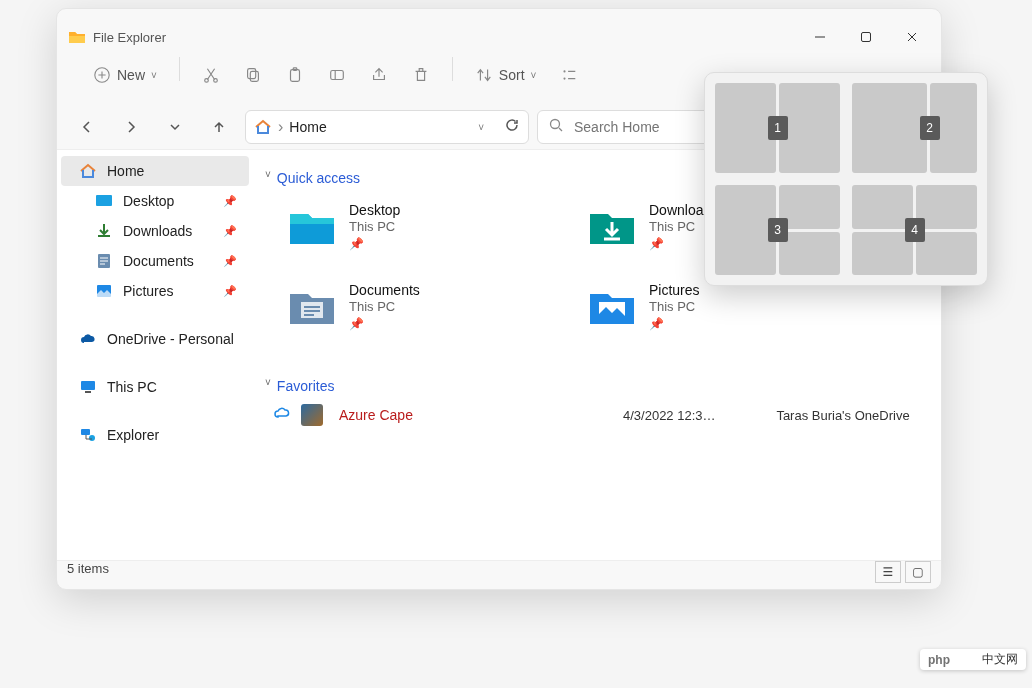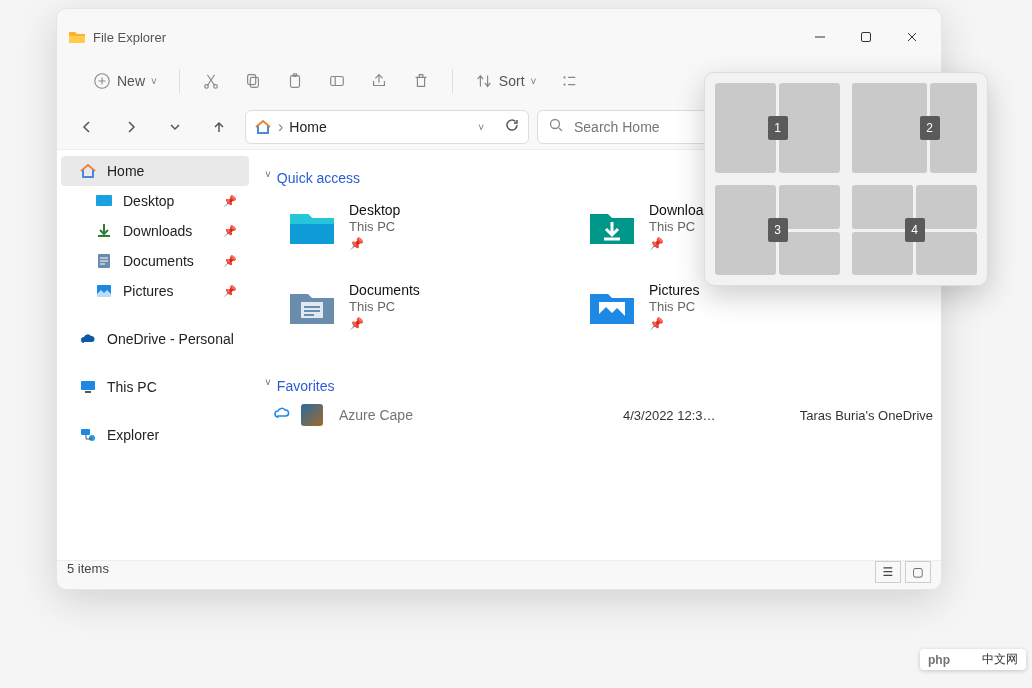--- a/index.html
+++ b/index.html
@@ -8,21 +8,21 @@
     position: absolute; left: 56px; top: 8px; width: 886px; height: 582px;
     background: #f8f8f8; border: 1px solid #e5e5e5; border-radius: 10px;
     box-shadow: 0 10px 40px rgba(0,0,0,0.15);
     display: flex; flex-direction: column;
   }
   .titlebar { height: 40px; display: flex; align-items: center; padding: 0 6px 0 12px; margin-top: 8px; }
   .titlebar .app-icon { width: 16px; height: 16px; margin-right: 8px; }
   .titlebar .title { color: #555; font-size: 13px; flex: 1; }
   .win-controls { display: flex; }
   .win-controls .wc { width: 46px; height: 32px; display: flex; align-items: center; justify-content: center; color: #555; font-size: 12px; border-radius:4px;}
-  .toolbar { height: 48px; display: flex; align-items: center; padding: 0 26px; gap: 4px; }
+  .toolbar { height: 48px; display: flex; align-items: flex-start; padding: 0 26px; gap: 4px; }
   .tb-btn { height: 36px; padding: 0 10px; display: flex; align-items: center; gap: 6px; color: #777; border-radius: 6px; }
   .tb-btn .lbl { font-size: 14px; color: #555; }
   .tb-sep { width: 1px; height: 24px; background: #ddd; margin: 0 8px; }
   .chev { font-size: 10px; color: #777; }
   .icon { width: 18px; height: 18px; display:inline-flex; align-items:center; justify-content:center; }
   .addrrow { height: 44px; display: flex; align-items: center; padding: 0 12px; gap: 8px; }
   .navbtn { width: 36px; height: 32px; display: flex; align-items: center; justify-content: center; color: #555; border-radius:4px;}
   .addrbar { flex: 1; min-width:0; background: #fff; border: 1px solid #ddd; border-radius: 6px; height: 34px; display: flex; align-items: center; padding: 0 8px; gap: 6px; }
   .addrbar .home-ic { width: 18px; height: 18px; }
   .addrbar .crumb { font-size: 14px; color: #222; }
@@ -43,23 +43,23 @@
   .section-hdr .lbl { color: #2b5cd6; font-size: 14px; margin-top: 8px; }
   .grid { display: flex; flex-wrap: wrap; gap: 8px 20px; padding: 8px 4px 16px 26px; }
   .tile { width: 280px; height: 72px; display: flex; align-items: flex-start; gap: 12px; padding: 4px; border-radius: 6px; }
   .tile .ficon { width: 50px; height: 50px; flex-shrink: 0; }
   .tile .meta { display: flex; flex-direction: column; gap: 1px; }
   .tile .name { font-size: 14px; color: #111; }
   .tile .loc { font-size: 13px; color: #666; }
   .tile .pin { font-size: 12px; color: #888; margin-top: 2px; }
   .favrow { display: flex; align-items: center; padding: 6px 8px 6px 16px; gap: 10px; }
   .favrow .thumb { width: 22px; height: 22px; border-radius: 3px; background: linear-gradient(135deg,#2c6aa0,#a06a2c); }
-  .favrow .name { flex: 1; font-size: 14px; color: #737373; padding-left: 6px;}
+  .favrow .name { flex: 1; font-size: 14px; color: #b91c1c; padding-left: 6px;}
   .favrow .date { width: 120px; font-size: 13px; color: #333; }
-  .favrow .loc { width: 180px; font-size: 13px; color: #333; text-align: right; }
+  .favrow .loc { width: 180px; font-size: 13px; color: #333; text-align: center; }
   .status { height: 28px; display: flex; align-items: flex-start; padding: 0 10px; font-size: 13px; color: #444; }
   .status .sp { flex: 1; }
   .status .vb { width: 26px; height: 22px; border: 1px solid #ccc; margin-left: 4px; display:flex; align-items:center; justify-content:center; font-size:12px; color:#444; }
   
   .snap { position: absolute; left: 704px; top: 72px; width: 284px; height: 214px; background: #f2f2f2; border: 1px solid #ddd; border-radius: 10px; box-shadow: 0 10px 30px rgba(0,0,0,0.2); padding: 10px; display: grid; grid-template-columns: 1fr 1fr; grid-template-rows: 1fr 1fr; gap: 12px; z-index: 50; }
   .snap .layout { background: transparent; display: grid; gap: 3px; position: relative; }
   .snap .cell { background: #c9c9c9; border-radius: 3px; }
   .snap .num { position: absolute; width: 20px; height: 24px; background: #5a5a5a; color: #fff; font-size: 12px; display: flex; align-items: center; justify-content: center; border-radius: 2px; }
   .snap .l1 { grid-template-columns: 1fr 1fr; }
   .snap .l2 { grid-template-columns: 1.6fr 1fr; }

